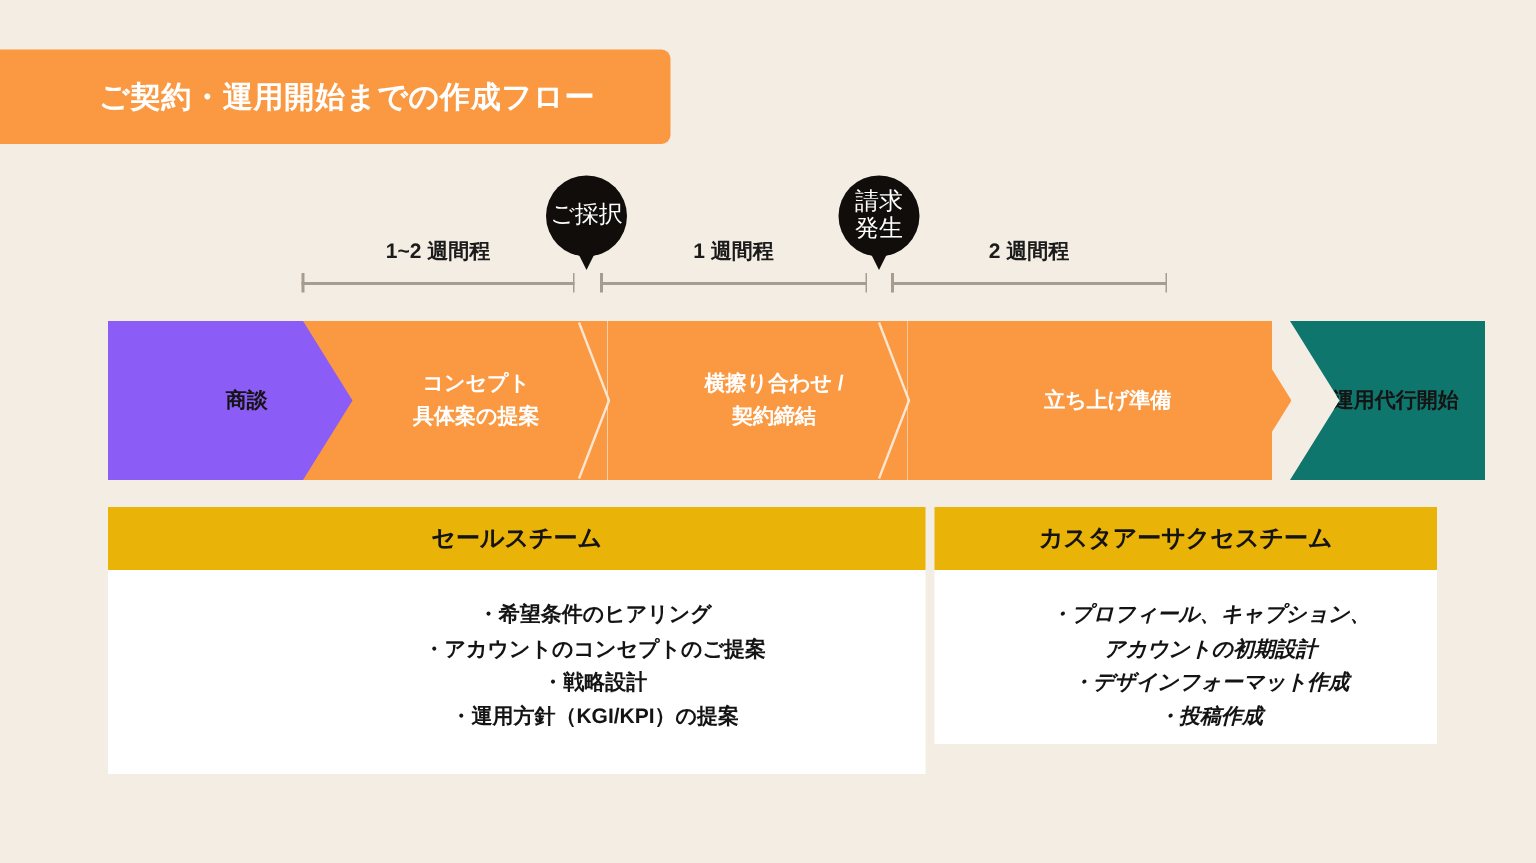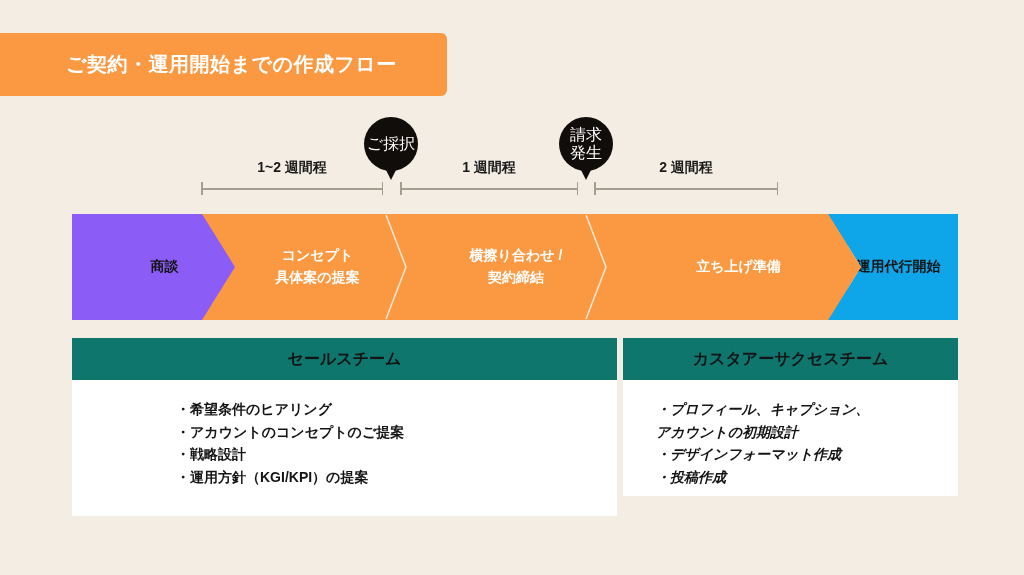--- a/index.html
+++ b/index.html
@@ -150,35 +150,36 @@
     z-index: 4;
     pointer-events: none;
   }
 
   
   .panel {
     position: absolute;
   }
   .panel-head {
     height: 42px;
-    background: #0f766e;
+    background: #eab308;
     display: flex;
     align-items: center;
     justify-content: center;
   }
   .panel-head .head-text {
     font-size: 16px;
     font-weight: bold;
     color: #141414;
     white-space: nowrap;
   }
   .panel-body {
     background: #FFFFFF;
     box-sizing: border-box;
     padding-top: 18px;
+    text-align: center;
   }
   .panel-list {
     margin: 0;
     padding: 0;
     list-style: none;
   }
   .panel-list li {
     font-size: 14px;
     font-weight: bold;
     color: #141414;
@@ -247,21 +248,21 @@
                 clip-path: polygon(0 0, 100% 0, 100% 100%, 0 100%);">
       <span class="seg-text" style="color:#FFFFFF; margin-left:24px;">立ち上げ準備</span>
     </div>
 
     <div class="flow-seg" style="left:333px; width:200px; background:#FA9941;
                 clip-path: polygon(0 0, 100% 0, 100% 100%, 0 100%);">
       <span class="seg-text" style="color:#FFFFFF; margin-left:22px;">横擦り合わせ /
 契約締結</span>
     </div>
 
-    <div class="flow-seg" style="left:723px; width:163px; background:#0ea5e9;
+    <div class="flow-seg" style="left:755px; width:163px; background:#0f766e;
                 clip-path: polygon(33px 0, 100% 0, 100% 100%, 33px 100%, 66px 50%);">
       <span class="seg-text" style="color:#141414; margin-left:44px;">運用代行開始</span>
     </div>
 
     <div style="position:absolute; left:756px; top:0; width:33px; height:106px;
                 background:#FA9941;
                 clip-path: polygon(0 0, 0 100%, 100% 50%);"></div>
 
     <div class="flow-sep" style="left:313px;">
       <svg width="22" height="106" viewBox="0 0 22 106">

